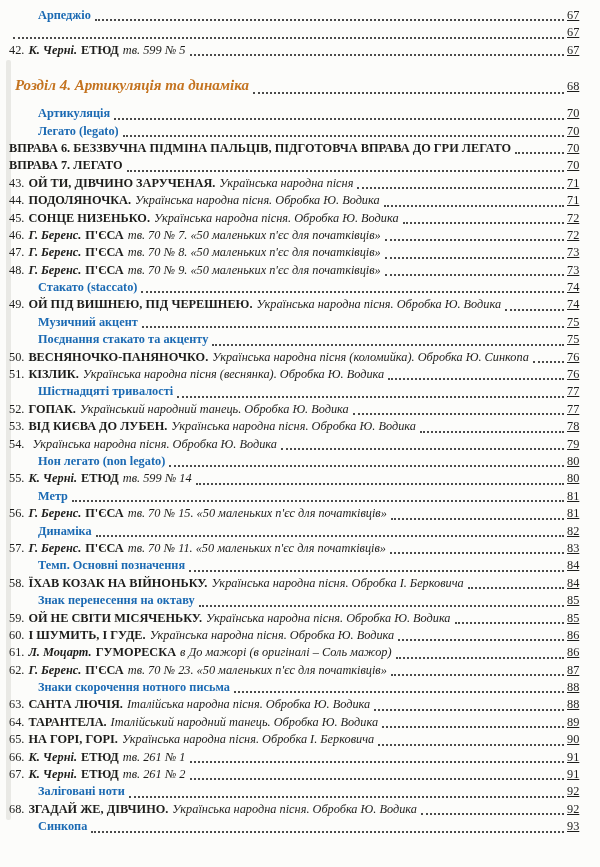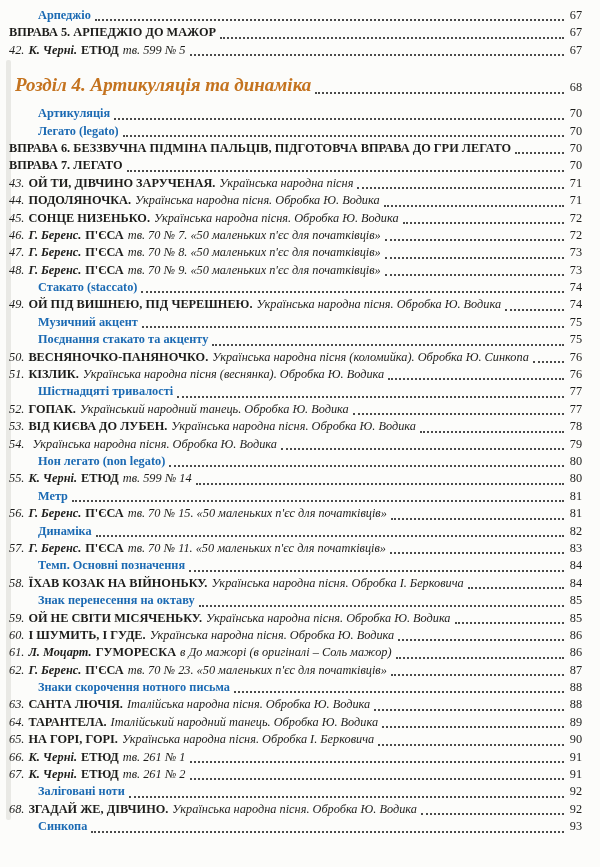--- a/index.html
+++ b/index.html
@@ -42,71 +42,71 @@
   .row.sub .title {
     color: #1b6ab3;
     font-weight: bold;
     font-style: normal;
   }
   .row.exercise .title,
   .row.song .title,
   .row.piece .title {
     font-weight: bold;
   }
-  .num { margin-right: 4px; font-style: italic; }
+  .num { margin-right: 4px; }
   .composer {
     font-weight: bold;
     font-style: italic;
     margin-right: 4px;
   }
   .detail {
     font-style: italic;
     margin-left: 4px;
   }
   .leader {
     flex: 1 1 auto;
     min-width: 8px;
     border-bottom: 2px dotted #4a4a4a;
     margin: 0 3px 3px 4px;
     align-self: flex-end;
   }
   .pagenum {
     flex: 0 0 auto;
     min-width: 18px;
-    text-align: center;
+    text-align: left;
     font-size: 12.3px;
+    text-decoration: underline;
   }
   .row.section {
     height: 30px;
     line-height: 30px;
     margin-top: 11px;
     margin-bottom: 5px;
     padding-left: 6px;
   }
   .row.section .title {
     color: #c4731f;
     font-weight: bold;
     font-style: italic;
-    font-size: 19px;
+    font-size: 15px;
   }
   .row.section .leader { margin-bottom: 6px; }
 </style>
 </head>
 <body>
 
 <div class="page">
   <div class="edge-shadow"></div>
   <div class="toc">
       <div class="row sub">
         <span class="title">Арпеджіо</span>
         <span class="leader"></span>
         <span class="pagenum">67</span>
       </div>
       <div class="row exercise">
-        <span class="title">ВПРАВА 5. АРПЕДЖІО ДО МАЖОР</span>
         <span class="leader"></span>
         <span class="pagenum">67</span>
       </div>
       <div class="row piece">
         <span class="num">42.</span>
         <span class="composer">К. Черні.</span>
         <span class="title">ЕТЮД</span>
         <span class="detail">тв. 599 № 5</span>
         <span class="leader"></span>
         <span class="pagenum">67</span>

